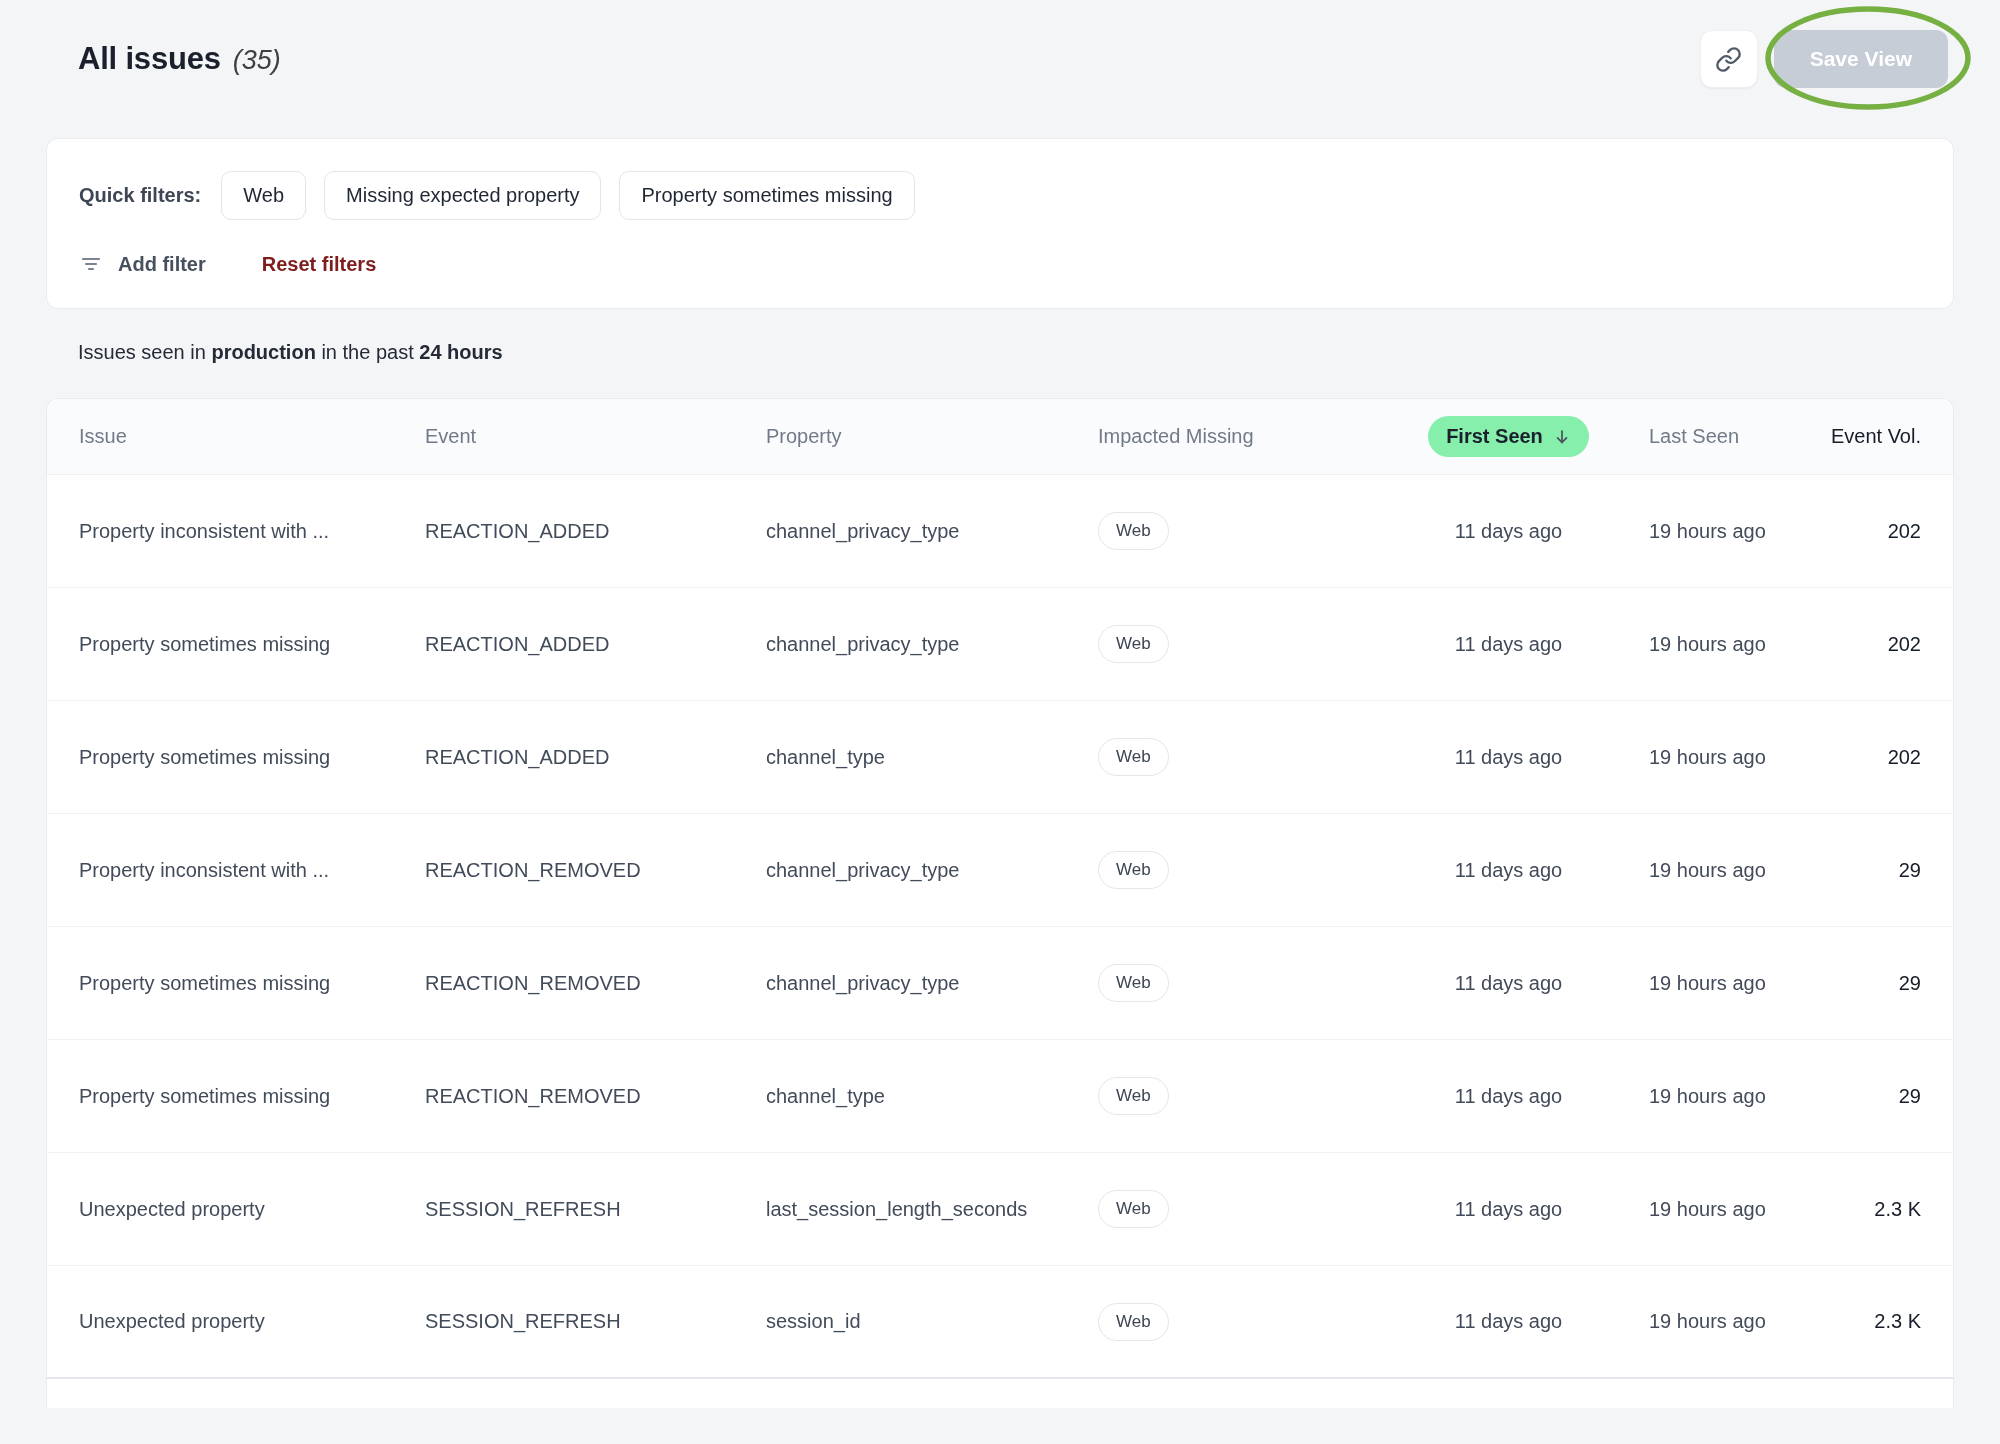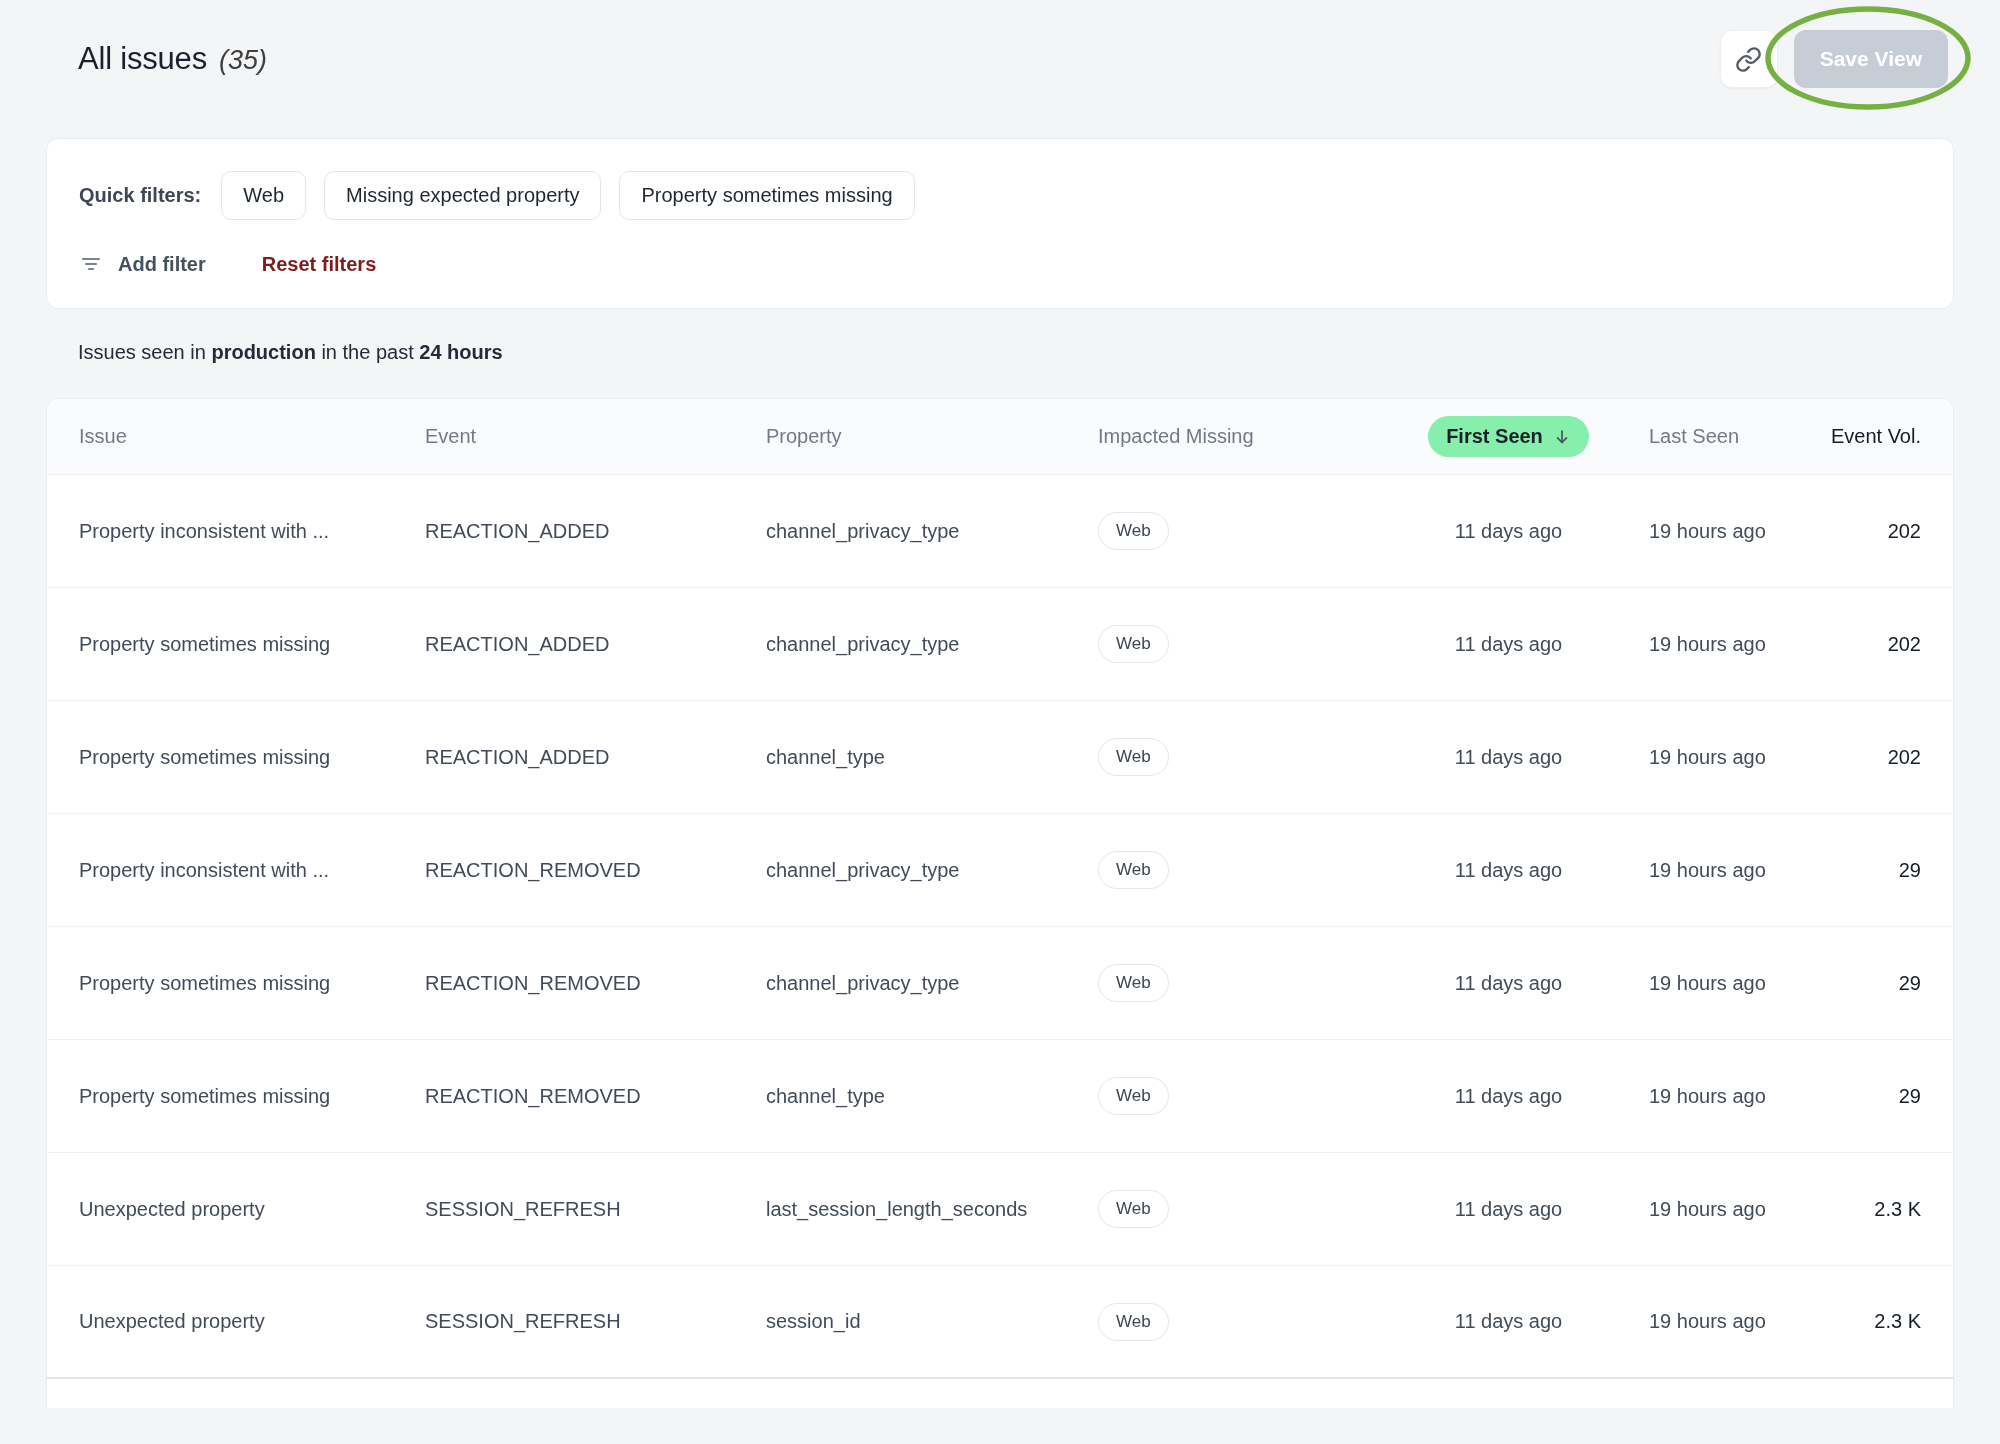--- a/index.html
+++ b/index.html
@@ -8,27 +8,27 @@
     width:2000px; height:1444px; overflow:hidden; position:relative;
     background:#f4f5f7;
     font-family:"Liberation Sans","DejaVu Sans",sans-serif;
     color:#424b59;
   }
 
   
   .topbar { display:flex; align-items:center; justify-content:space-between;
             padding:30px 52px 50px 78px; }
   .title-wrap { display:flex; align-items:baseline; gap:12px; }
-  .page-title { font-size:31px; font-weight:400; color:#1b212c; margin:0; letter-spacing:-0.2px; }
+  .page-title { font-size:31px; font-weight:700; color:#1b212c; margin:0; letter-spacing:-0.2px; }
   .issue-count { font-size:27px; color:#404040; font-weight:400;font-style:italic; }
   .actions { display:flex; align-items:center; gap:16px; }
   .icon-btn { width:58px; height:58px; background:#ffffff; border:1px solid #edeff2;
               border-radius:12px; display:flex; align-items:center; justify-content:center;
               box-shadow:0 1px 2px rgba(16,24,40,.05); cursor:pointer; }
-  .save-btn { height:58px; padding:0 26px; background:#c6cdd6; color:#ffffff;
+  .save-btn { height:58px; padding:0 36px; background:#c6cdd6; color:#ffffff;
               font-size:21px; font-weight:700; border:none; border-radius:12px;
               font-family:inherit; cursor:pointer; }
 
   
   .annotation-svg { position:absolute; left:1762px; top:2px; width:212px; height:112px;
                     pointer-events:none; z-index:10; }
 
   
   .filters-panel { margin:0 46px; background:#ffffff; border:1px solid #e9ecef;
                    border-radius:12px; padding:32px; }

